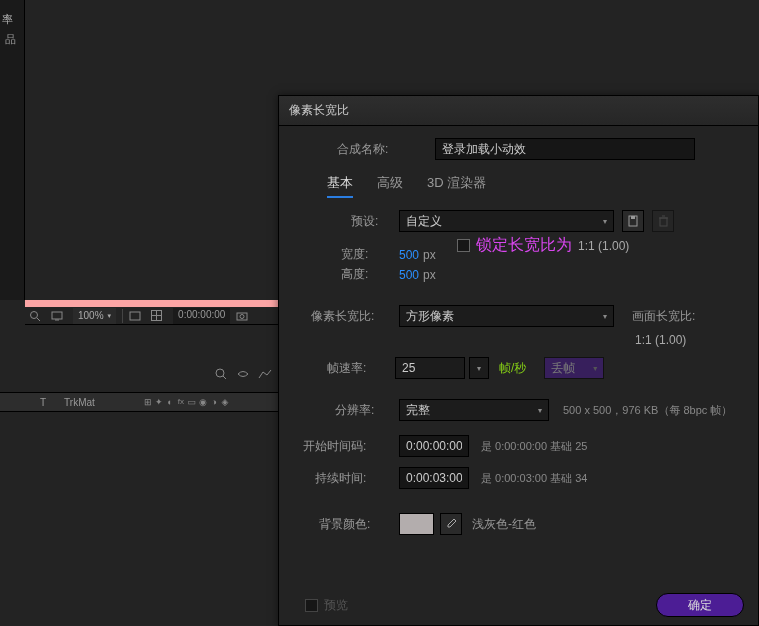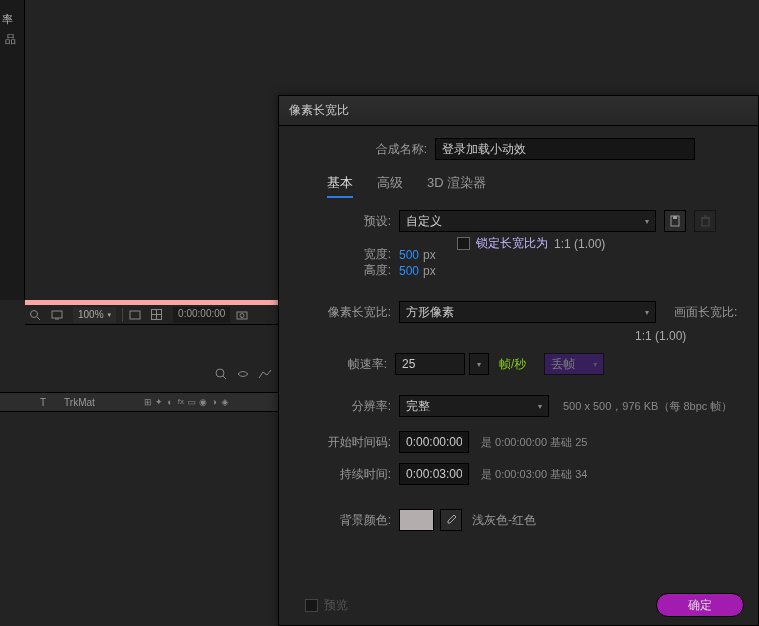--- a/index.html
+++ b/index.html
@@ -7,21 +7,21 @@
 
 
 .left-panel { position: absolute; left: 0; top: 0; width: 25px; height: 300px; background: #1a1a1a; border-right: 1px solid #000; }
 .left-label { position: absolute; left: 2px; top: 12px; color: #b8b8b8; font-size: 11px; }
 .left-icon { position: absolute; left: 5px; top: 32px; color: #999; font-size: 11px; }
 
 
 .viewer { position: absolute; left: 25px; top: 0; width: 255px; height: 305px; background: #232323; border-bottom: 1px solid #000; }
 
 
-.viewer-toolbar { position: absolute; left: 25px; top: 300px; width: 255px; height: 25px; background: #232323; display: flex; align-items: center; gap: 6px; padding: 0 4px; border-top: 5px solid #fca5a5; border-bottom: 1px solid #000; }
+.viewer-toolbar { position: absolute; left: 25px; top: 300px; width: 255px; height: 25px; background: #232323; display: flex; align-items: center; gap: 6px; padding: 0 4px; border-top: 7px solid #fca5a5; border-bottom: 1px solid #000; }
 .tb-icon { color: #888; font-size: 12px; width: 16px; text-align: center; }
 .tb-dropdown { background: #2a2a2a; color: #aaa; font-size: 10px; padding: 1px 5px; height: 16px; display: flex; align-items: center; }
 .tb-time { background: #1a1a1a; color: #999; font-size: 10px; padding: 1px 5px; height: 16px; }
 .tb-sep { width: 1px; height: 14px; background: #444; }
 
 
 .timeline-bar { position: absolute; left: 0; top: 362px; width: 280px; height: 24px; background: #232323; display: flex; align-items: center; justify-content: flex-end; padding-right: 8px; gap: 8px; }
 .tl-icon { color: #888; font-size: 13px; }
 
 
@@ -34,45 +34,45 @@
 .watermark .big { font-size: 44px; font-style: italic; }
 .watermark2 { position: absolute; left: 300px; top: 310px; color: #6a6a6a; font-size: 18px; pointer-events: none; }
 
 
 .dialog { position: absolute; left: 278px; top: 95px; width: 481px; height: 531px; background: #232323; border: 1px solid #000; box-shadow: 0 0 8px rgba(0,0,0,0.5); }
 .dialog-title { height: 30px; background: linear-gradient(#2e2e2e, #262626); color: #ccc; font-size: 12px; display: flex; align-items: center; padding-left: 10px; border-bottom: 1px solid #000; }
 
 .dialog-body { padding: 12px 18px 0 18px; color: #aaa; font-size: 12px; }
 
 .row { display: flex; align-items: center; margin-bottom: 8px; }
-.label { text-align: right; min-width: 90px; margin-right: 8px; color: #999; }
+.label { min-width: 90px; margin-right: 8px; color: #999; }
 .input-text { background: #161616; border: 1px solid #000; color: #ccc; padding: 3px 6px; height: 22px; font-size: 12px; }
 .input-text.wide { width: 260px; }
 .input-text.med { width: 70px; }
 
 .tabs { display: flex; gap: 24px; margin: 14px 0 12px 30px; }
 .tab { color: #999; font-size: 13px; padding-bottom: 4px; cursor: default; }
 .tab.active { color: #ddd; border-bottom: 2px solid #2a7de1; }
 
 .preset-row { display: flex; align-items: center; margin-bottom: 14px; margin-left: 54px; }
 .preset-row .label { min-width: 40px; }
 .dropdown { background: #1c1c1c; border: 1px solid #000; color: #ccc; padding: 3px 6px; height: 22px; display: flex; align-items: center; justify-content: space-between; }
-.dropdown.wide { width: 257px; text-align: right; }
+.dropdown.wide { width: 215px; text-align: right; }
 .dropdown.med { width: 150px; }
 .dd-arrow { font-size: 8px; color: #888; }
 .icon-btn { width: 22px; height: 22px; background: #2a2a2a; border: 1px solid #000; margin-left: 8px; display: flex; align-items: center; justify-content: center; color: #888; font-size: 11px; }
 
 .dim-row { display: flex; align-items: center; margin-bottom: 8px; margin-left: 44px; }
 .dim-row .label { min-width: 50px; }
 .dim-value { color: #2a8fff; font-size: 12px; margin-right: 4px; cursor: ew-resize; }
 .dim-unit { color: #999; font-size: 12px; }
 
 .lock-row { margin-left: 160px; margin-top: -36px; margin-bottom: 10px; display: flex; align-items: center; }
 .checkbox { width: 13px; height: 13px; border: 1px solid #666; background: #161616; margin-right: 6px; }
-.lock-text { color: #c4b5fd; font-size: 12px; }
+.lock-text { color: #d946ef; font-size: 16px; }
 .lock-ratio { color: #aaa; margin-left: 6px; }
 
 .par-row { display: flex; align-items: center; margin-top: 22px; margin-left: 14px; margin-bottom: 8px; }
 .par-row .label { min-width: 80px; }
 .par-right { margin-left: 18px; color: #999; font-size: 12px; text-align: left; }
 .par-right2 { margin-left: 338px; color: #aaa; font-size: 12px; margin-top: -2px; margin-bottom: 10px; }
 
 .fps-row { display: flex; align-items: center; margin-left: 30px; margin-bottom: 20px; }
 .fps-row .label { min-width: 60px; }
 .fps-select { width: 70px; }
@@ -90,21 +90,21 @@
 
 .bg-row { display: flex; align-items: center; margin-left: 22px; margin-top: 24px; }
 .bg-row .label { min-width: 72px; }
 .color-swatch { width: 35px; height: 22px; background: #b3adad; border: 1px solid #000; margin-right: 6px; }
 .eyedropper { width: 22px; height: 22px; background: #2a2a2a; border: 1px solid #000; display: flex; align-items: center; justify-content: center; color: #aaa; font-size: 12px; margin-right: 10px; }
 .bg-name { color: #999; font-size: 12px; }
 
 .dialog-footer { position: absolute; bottom: 8px; left: 12px; right: 0; display: flex; align-items: center; justify-content: space-between; padding: 0 14px; }
 .preview-check { display: flex; align-items: center; color: #555; font-size: 12px; }
 .preview-check .checkbox { border-color: #444; }
-.ok-btn { width: 88px; height: 24px; background: #a21caf; border: 1px solid #000; border-radius: 12px; color: #ddd; font-size: 12px; display: flex; align-items: center; justify-content: center; }
+.ok-btn { width: 88px; height: 24px; background: #4c1d95; border: 1px solid #000; border-radius: 12px; color: #ddd; font-size: 12px; display: flex; align-items: center; justify-content: center; }
 
 svg { display: block; }
 </style>
 </head>
 <body>
 
 <div class="left-panel">
   <span class="left-label">率</span>
   <span class="left-icon">品</span>
 </div>

